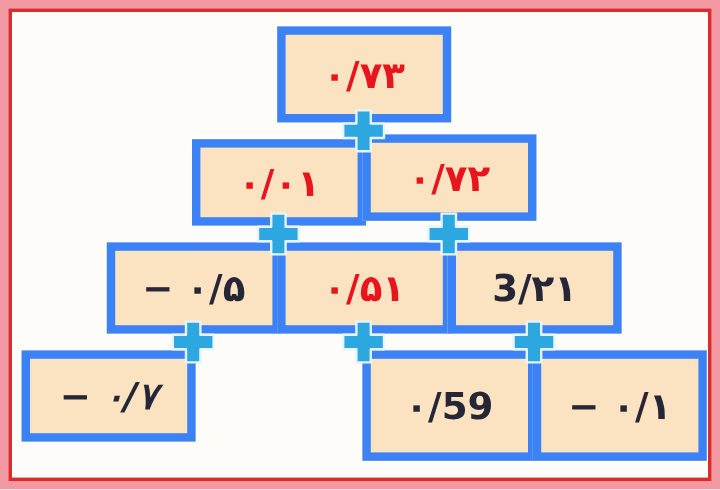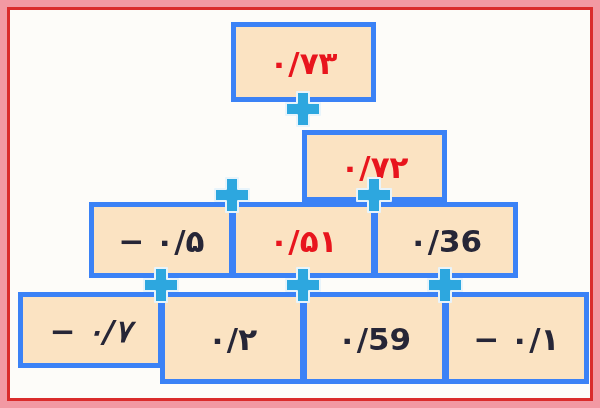--- a/index.html
+++ b/index.html
@@ -17,21 +17,21 @@
     width: 100%;
     height: 100%;
     background: #fdfcf9;
     border: 3px solid #da2c2c;     
     overflow: hidden;
   }
 
   .cell {
     position: absolute;
     background: #fbe3c2;           
-    border: 5px solid #3b82f6;     
+    border: 7px solid #3b82f6;     
     display: flex;
     align-items: center;
     justify-content: center;
     width: 145px;
   }
   .val {
     font-size: 31px;
     font-weight: 700;
     letter-spacing: 1px;
     direction: ltr;
@@ -60,39 +60,39 @@
 </head>
 <body>
 
 <div class="screen">
   <div class="canvas">
 
     <div class="cell" style="left:221px; top:12px; height:80px;">
       <span class="val red">۰/۷۳</span>
     </div>
 
-    <div class="cell" style="left:292px; top:120px; height:72px;">
+    <div class="cell" style="left:150px; top:106px; height:72px;">
+      <span class="val red">۰/۰۱</span>
+    </div>
+    <div class="cell" style="left:292px; top:102px; height:72px;">
       <span class="val red">۰/۷۲</span>
     </div>
 
     <div class="cell" style="left:79px; top:192px; height:76px;text-align:right;">
       <span class="val dark">− ۰/۵</span>
     </div>
     <div class="cell" style="left:221px; top:192px; height:76px;">
       <span class="val red">۰/۵۱</span>
     </div>
     <div class="cell" style="left:363px; top:192px; height:76px;">
-      <span class="val dark">۰/36</span>
+      <span class="val dark">3/۲۱</span>
     </div>
 
     <div class="cell" style="left:8px; top:282px; height:76px;font-style:italic;">
       <span class="val dark">− ۰/۷</span>
-    </div>
-    <div class="cell" style="left:150px; top:282px; height:92px;">
-      <span class="val dark">۰/۲</span>
     </div>
     <div class="cell" style="left:292px; top:282px; height:92px;">
       <span class="val dark">۰/59</span>
     </div>
     <div class="cell" style="left:434px; top:282px; height:92px;">
       <span class="val dark">− ۰/۱</span>
     </div>
 
     <div class="connector" style="left:291px; top:90px;"></div>
     <div class="connector" style="left:220px; top:176px;"></div>

